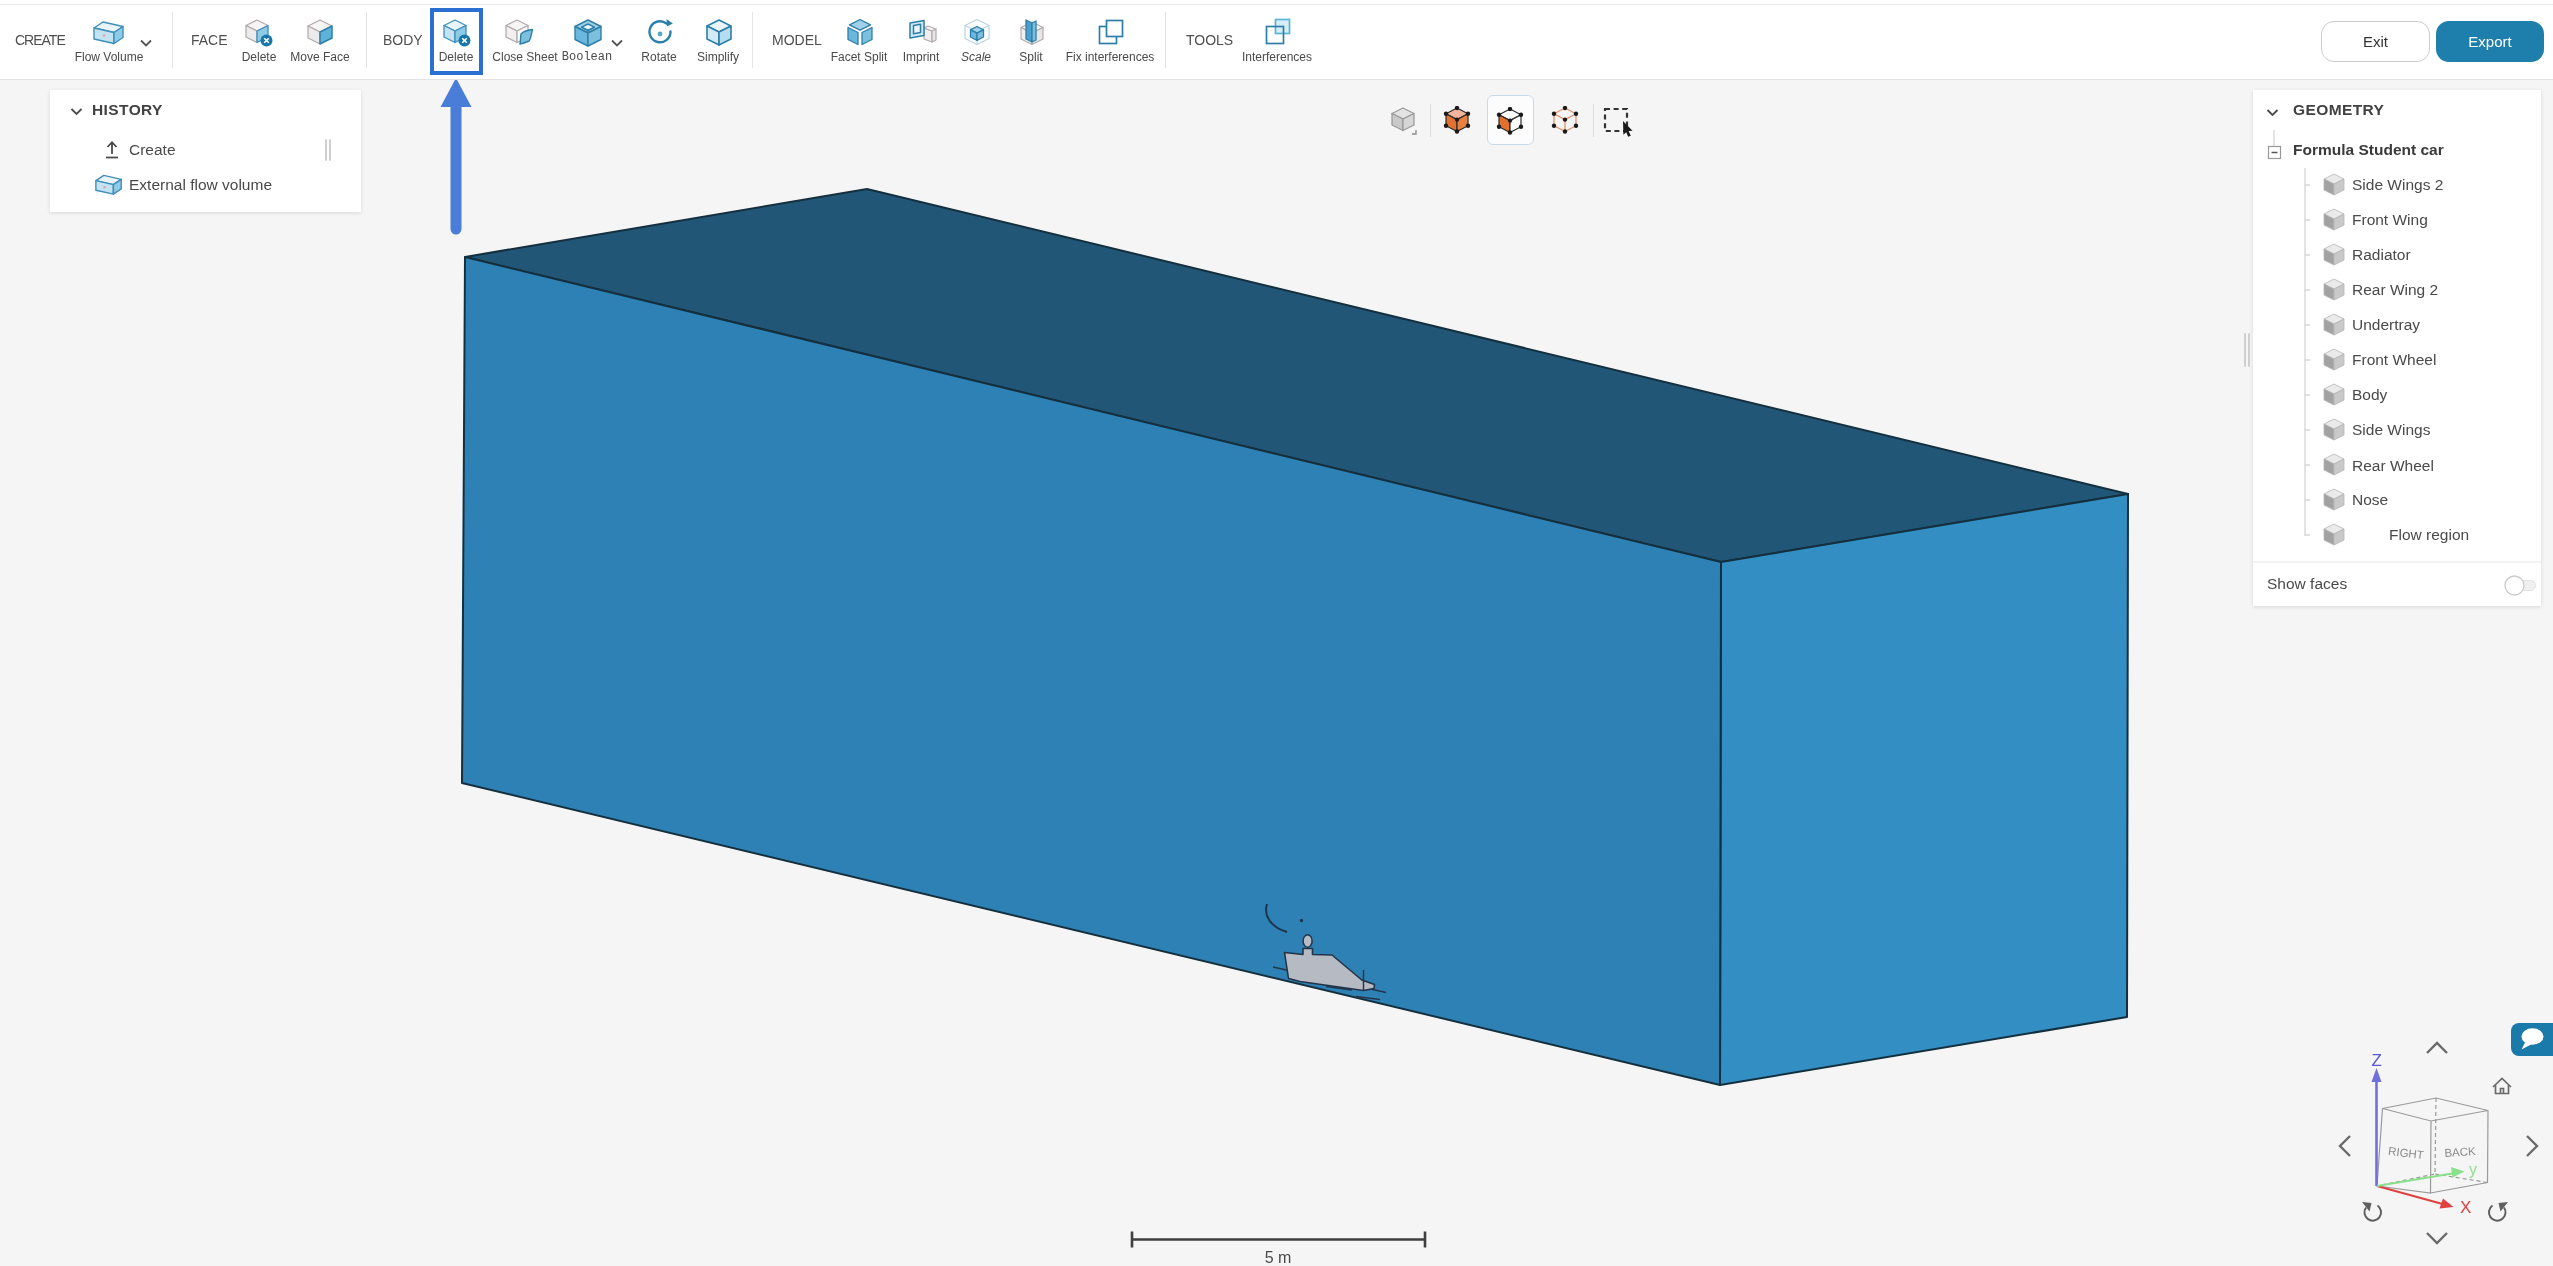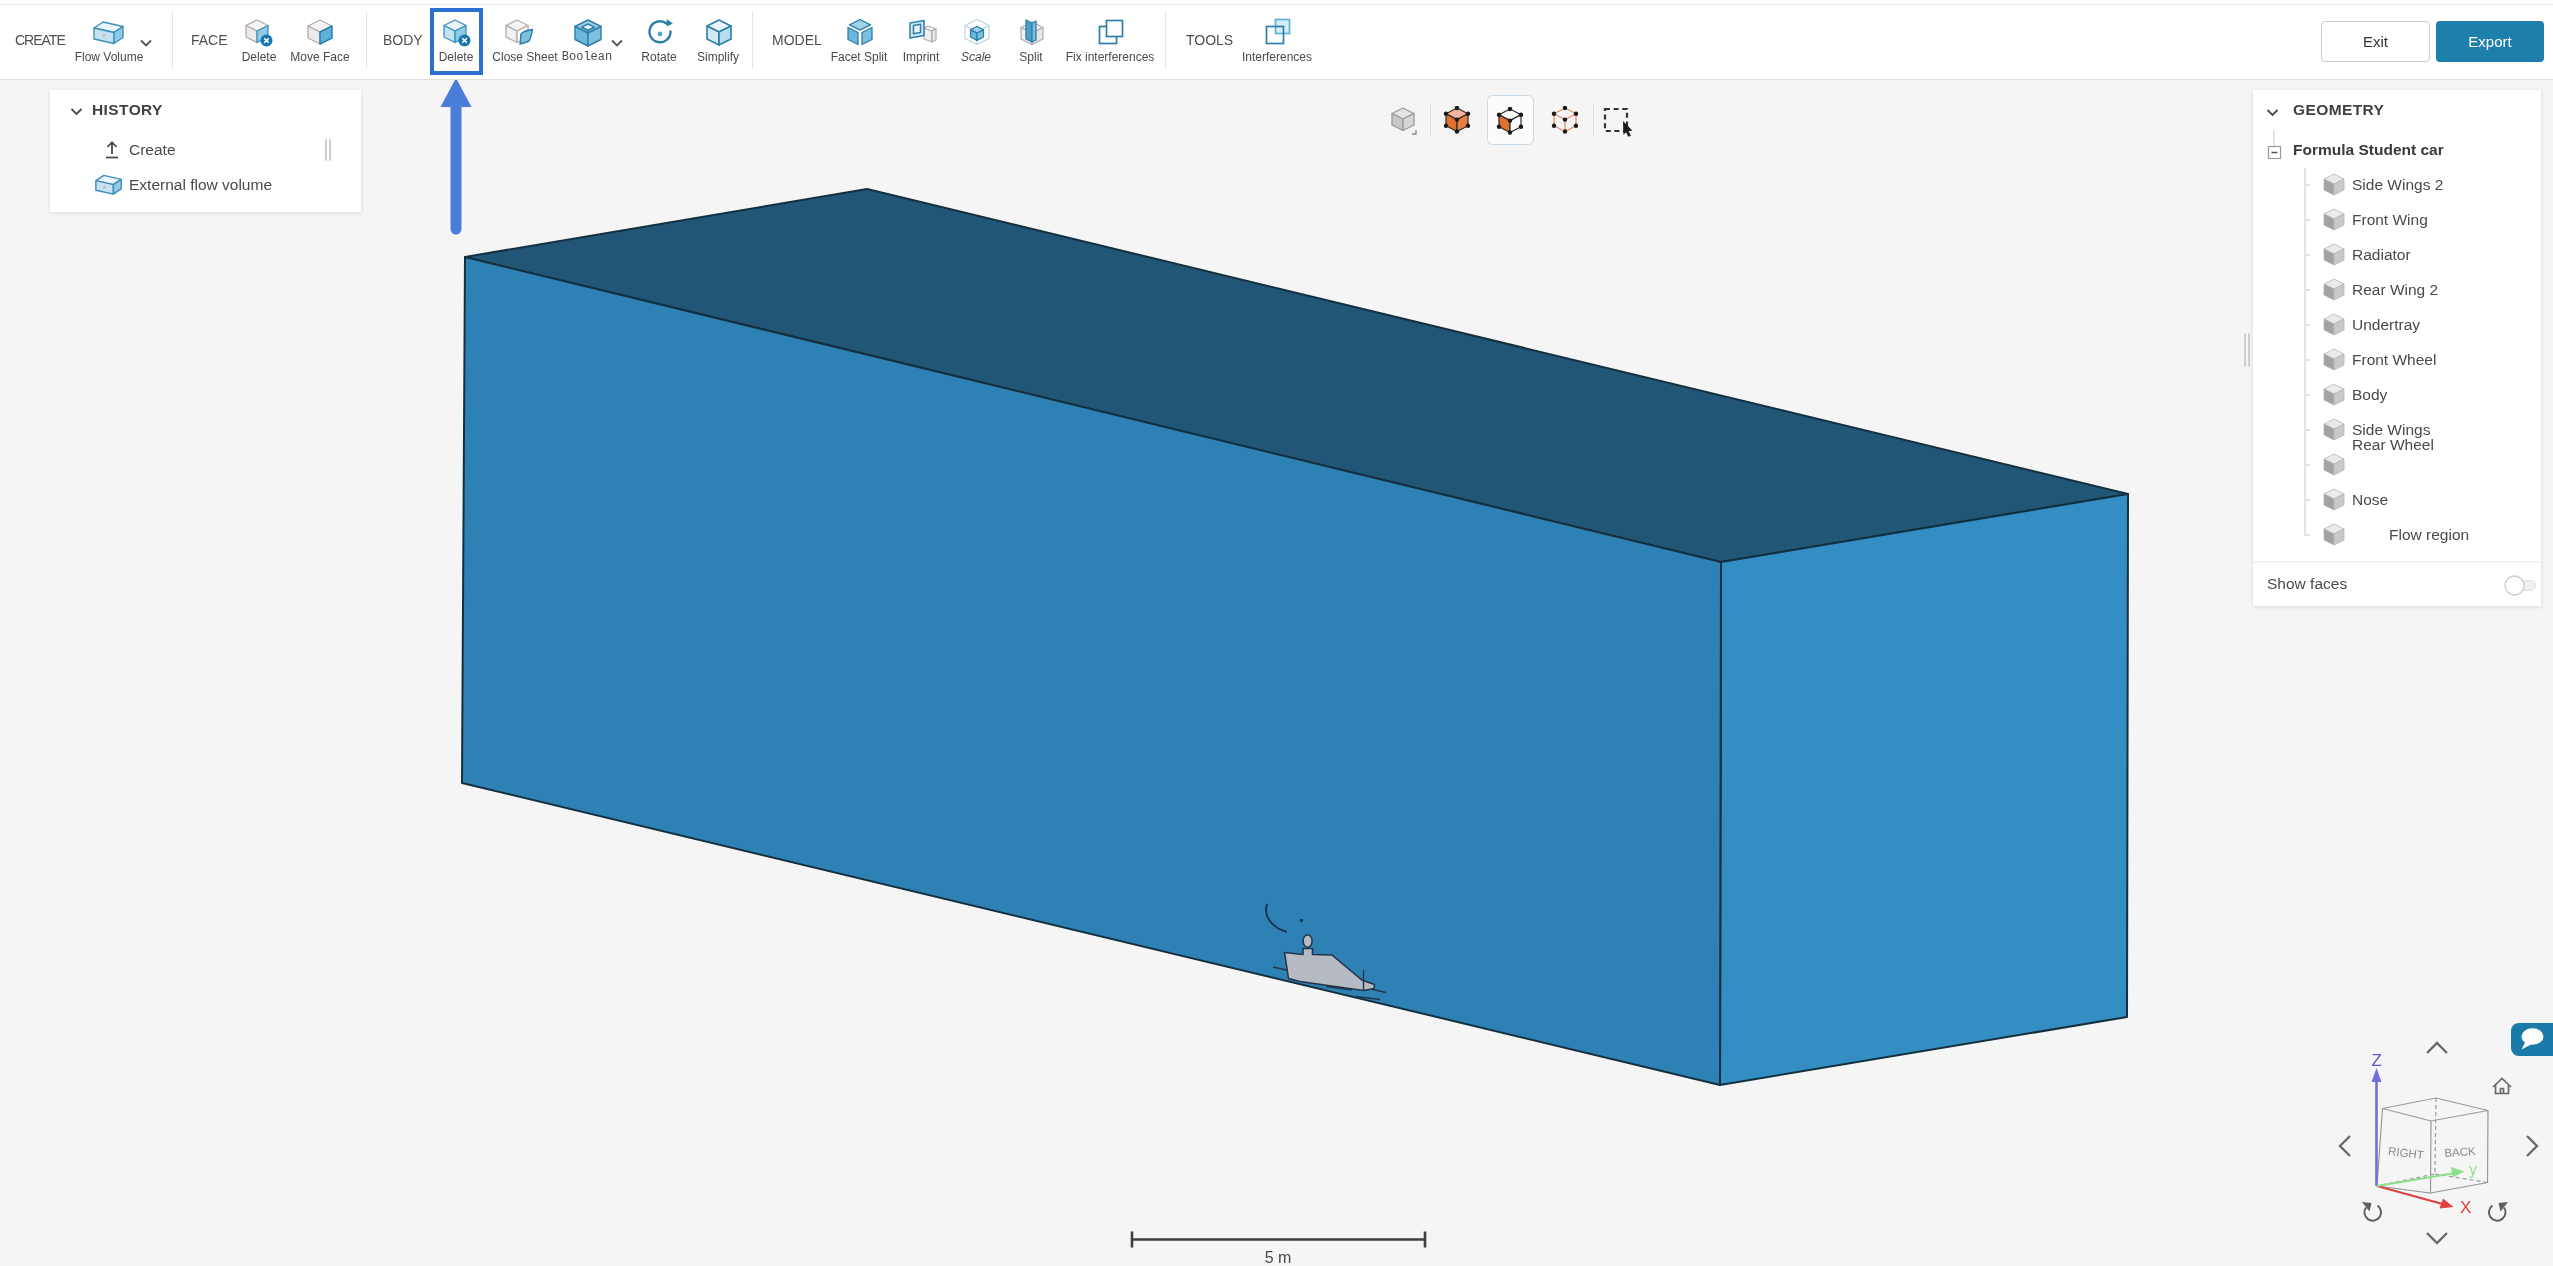--- a/index.html
+++ b/index.html
@@ -10,21 +10,21 @@
 
 #toolbar { position:absolute; left:0; top:0; width:2553px; height:80px; background:#fff;
   border-bottom:1px solid #e2e2e2; }
 #topline { position:absolute; left:0; top:4px; width:2553px; height:1px; background:#e8e8e8; }
 .seclabel { position:absolute; top:32px; font-size:14px; color:#4f4f4f; }
 .itemlabel { position:absolute; top:50px; font-size:12px; color:#4a4a4a; text-align:center; white-space:nowrap; }
 .sep { position:absolute; top:12px; width:1px; height:56px; background:#e4e4e4; }
 .icon { position:absolute; top:18px; }
 .chev { position:absolute; top:34px; }
 #hlbox { position:absolute; left:430px; top:8px; width:53px; height:67px; border:4px solid #2a6fd1; }
-.btn { position:absolute; top:21px; height:41px; border-radius:4px; font-size:15px;
+.btn { position:absolute; top:21px; height:41px; border-radius:13px; font-size:15px;
   display:flex; align-items:center; justify-content:center; }
 #btn-exit { left:2321px; width:109px; background:#fff; border:1px solid #ccc; color:#333; }
 #btn-export { left:2436px; width:108px; background:#1e7fac; color:#fff; }
 
 .panel { position:absolute; background:#fff; box-shadow:0 1px 4px rgba(0,0,0,0.12); }
 #history { left:11px; top:90px; width:311px; height:122px;margin-left:39px; }
 #geometry { left:2253px; top:90px; width:288px; height:516px; }
 .ptitle { font-weight:bold; font-size:15.5px; color:#414141; }
 .handle { position:absolute; width:2px; background:#cfcfcf; border-radius:2px; }
 
@@ -345,21 +345,21 @@
     </svg>
     <span class="trow ptitle" style="left:40px; top:51px; font-weight:bold; color:#3a3a3a;">Formula Student car</span>
     <span class="trow" style="left:99px; top:86px;">Side Wings 2</span>
     <span class="trow" style="left:99px; top:121px;">Front Wing</span>
     <span class="trow" style="left:99px; top:156px;">Radiator</span>
     <span class="trow" style="left:99px; top:191px;">Rear Wing 2</span>
     <span class="trow" style="left:99px; top:226px;">Undertray</span>
     <span class="trow" style="left:99px; top:261px;">Front Wheel</span>
     <span class="trow" style="left:99px; top:296px;">Body</span>
     <span class="trow" style="left:99px; top:331px;">Side Wings</span>
-    <span class="trow" style="left:99px; top:346px;">Rear Wheel</span>
+    <span class="trow" style="left:99px; top:367px;">Rear Wheel</span>
     <span class="trow" style="left:99px; top:401px;">Nose</span>
     <span class="trow" style="left:99px; top:436px;margin-left:37px;">Flow region</span>
     <span class="trow" style="left:14px; top:485px;">Show faces</span>
   </div>
   <div class="handle" style="left:2244px; top:333px; height:34px;"></div>
   <div class="handle" style="left:2248px; top:333px; height:34px;"></div>
   <div id="viewctl">
     <span class="vc" style="left:1390px;"><svg width="28" height="30" viewBox="0 0 28 30">
           <g stroke="#9a9a9a" stroke-width="1.3" stroke-linejoin="round">
             <polygon points="13,2 24,7.5 13,13 2,7.5" fill="#e3e3e3"></polygon>

